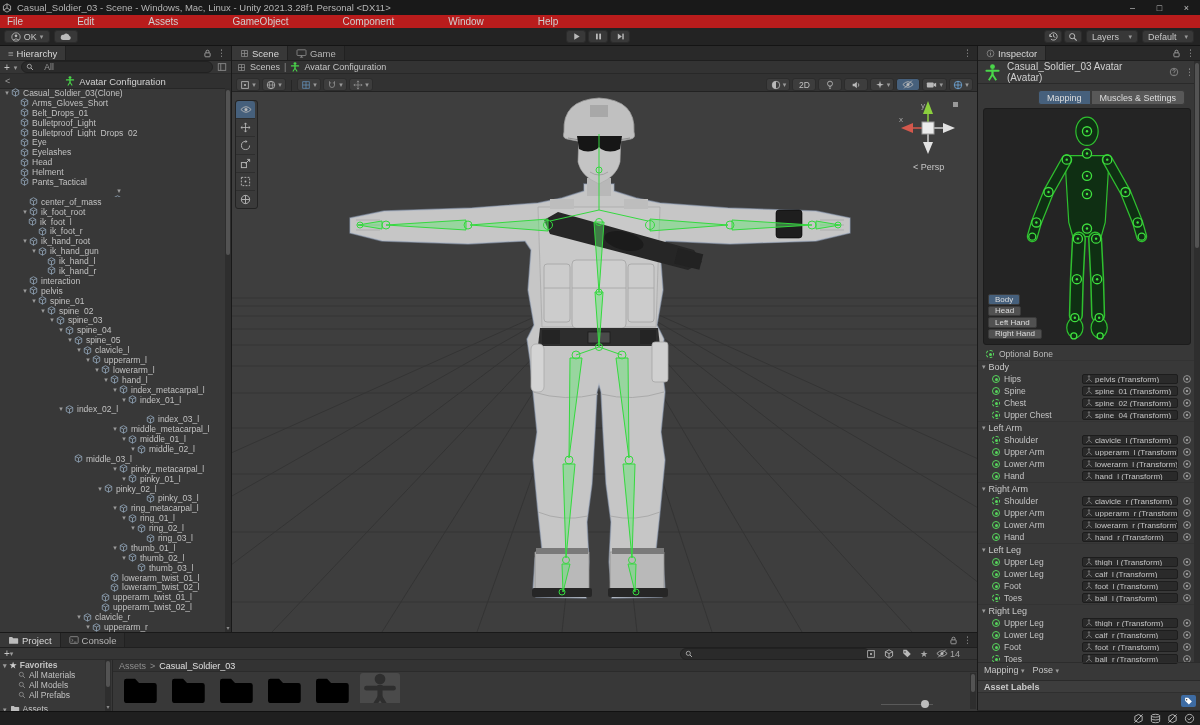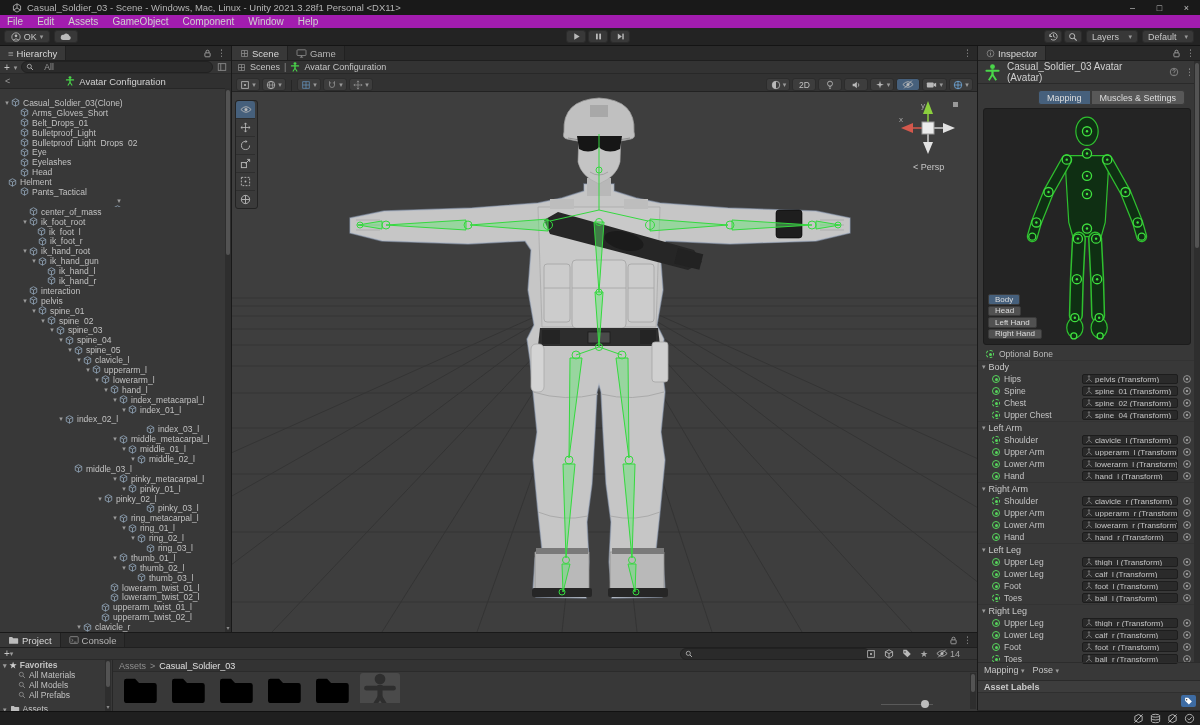--- a/index.html
+++ b/index.html
@@ -4,46 +4,46 @@
 <style>
   html,body{margin:0;padding:0;background:#000;}
   #app{position:relative;width:1200px;height:725px;background:#282828;overflow:hidden;
        font-family:"Liberation Sans",sans-serif;color:#c8c8c8;user-select:none;}
   .abs{position:absolute;}
   .ic{display:inline-block;vertical-align:middle;color:#b9b9b9;}
   svg{overflow:visible;}
 
   
   .titlebar{left:0;top:0;width:1200px;height:15px;background:#191919;display:flex;align-items:center;
-            font-size:9.5px;color:#b5b5b5;padding-left:12px;box-sizing:border-box;}
+            font-size:9.5px;color:#b5b5b5;padding-left:2px;box-sizing:border-box;}
   .titlebar .ttl{margin-left:5px;white-space:nowrap;}
   .wincontrols{position:absolute;right:0;top:0;height:15px;display:flex;}
   .winbtn{width:27px;height:15px;display:flex;align-items:center;justify-content:center;color:#c0c0c0;font-size:9px;}
-  .menubar{left:0;top:15px;width:1200px;height:13px;background:#a21caf;display:flex;align-items:center;font-size:10px;color:#cfcfcf;}
+  .menubar{left:0;top:15px;width:1200px;height:13px;background:#b91c1c;display:flex;align-items:center;font-size:10px;color:#cfcfcf;gap:40px;}
   .menu-item{padding:0 7px;}
   .toolbar{left:0;top:28px;width:1200px;height:18px;background:#232323;border-bottom:1px solid #141414;box-sizing:border-box;}
   .tbtn{position:absolute;top:2px;height:13px;background:#383838;border:1px solid #2b2b2b;border-radius:3px;
         display:flex;align-items:center;justify-content:center;gap:3px;font-size:9px;color:#c6c6c6;box-sizing:border-box;}
   .caret{font-size:7px;color:#9a9a9a;line-height:1;}
 
   
   .panel{box-sizing:border-box;background:#383838;}
   .tabbar{position:absolute;left:0;top:0;right:0;height:15px;background:#292929;border-bottom:1px solid #1f1f1f;display:flex;align-items:stretch;box-sizing:border-box;}
   .ptab{display:flex;align-items:center;gap:3px;padding:0 8px;font-size:9.5px;color:#b5b5b5;background:#2d2d2d;border-right:1px solid #212121;}
   .ptab.active{background:#383838;color:#d8d8d8;}
   .tab-right{margin-left:auto;display:flex;align-items:center;gap:5px;padding-right:5px;color:#9e9e9e;}
   .kebab{font-size:9px;color:#9e9e9e;}
 
   
   #hierarchy{left:0;top:46px;width:232px;height:586px;position:absolute;background:#383838;border-right:1px solid #191919;box-sizing:border-box;}
   .h-toolbar{position:absolute;left:0;top:15px;width:100%;height:13px;background:#353535;border-bottom:1px solid #2a2a2a;display:flex;align-items:center;padding:0 4px;box-sizing:border-box;gap:4px;}
   .searchbox{flex:1;height:10px;background:#2a2a2a;border:1px solid #212121;border-radius:6px;display:flex;align-items:center;gap:10px;padding:0 4px;font-size:8.5px;color:#9a9a9a;}
   .h-config{position:absolute;left:0;top:28px;width:100%;height:14px;background:#303030;border-bottom:1px solid #262626;display:flex;align-items:center;justify-content:center;gap:4px;font-size:9.5px;color:#d2d2d2;}
   .h-back{position:absolute;left:5px;color:#9a9a9a;font-size:9px;}
-  #h-tree{position:absolute;left:0;top:52px;width:226px;bottom:0;overflow:hidden;}
+  #h-tree{position:absolute;left:0;top:42px;width:226px;bottom:0;overflow:hidden;}
   .h-row{height:9.9px;display:flex;align-items:center;white-space:nowrap;overflow:hidden;font-size:8.5px;color:#c2c2c2;}
   .h-row .arrow{width:8px;flex:0 0 8px;color:#9b9b9b;font-size:7px;text-align:center;}
   .h-row .cube{flex:0 0 9px;width:9px;height:9px;color:#93a7bb;margin-right:3px;}
   .vscroll{position:absolute;top:0;bottom:0;width:6px;background:#2e2e2e;}
   .vthumb{position:absolute;left:1px;width:4px;background:#535353;border-radius:2px;}
   .scroll-arrow{position:absolute;width:6px;text-align:center;font-size:6px;color:#8a8a8a;}
 
   
   #scene{left:232px;top:46px;width:745px;height:586px;position:absolute;background:#383838;box-sizing:border-box;}
   .s-breadcrumb{position:absolute;left:0;top:15px;width:100%;height:13px;background:#333;border-bottom:1px solid #282828;display:flex;align-items:center;gap:4px;padding:0 5px;font-size:9px;color:#c4c4c4;box-sizing:border-box;}
@@ -439,21 +439,21 @@
         </div>
 
         <div class="h-row" style="padding-left: 12px;">
           <span class="arrow"></span>
           <svg class="cube">
             <use href="#i-cube"></use>
           </svg>
           <span class="h-label">Head</span>
         </div>
 
-        <div class="h-row" style="">
+        <div class="h-row" style="padding-left: 12px;">
           <span class="arrow"></span>
           <svg class="cube">
             <use href="#i-cube"></use>
           </svg>
           <span class="h-label">Helment</span>
         </div>
 
         <div class="h-row" style="padding-left: 12px;">
           <span class="arrow"></span>
           <svg class="cube">
@@ -479,21 +479,21 @@
         </div>
 
         <div class="h-row" style="padding-left: 21px;">
           <span class="arrow">▾</span>
           <svg class="cube">
             <use href="#i-cube"></use>
           </svg>
           <span class="h-label">ik_foot_root</span>
         </div>
 
-        <div class="h-row" style="padding-left: 29px;">
+        <div class="h-row" style="padding-left: 20px;">
           <span class="arrow"></span>
           <svg class="cube">
             <use href="#i-cube"></use>
           </svg>
           <span class="h-label">ik_foot_l</span>
         </div>
 
         <div class="h-row" style="padding-left: 30px;">
           <span class="arrow"></span>
           <svg class="cube">

